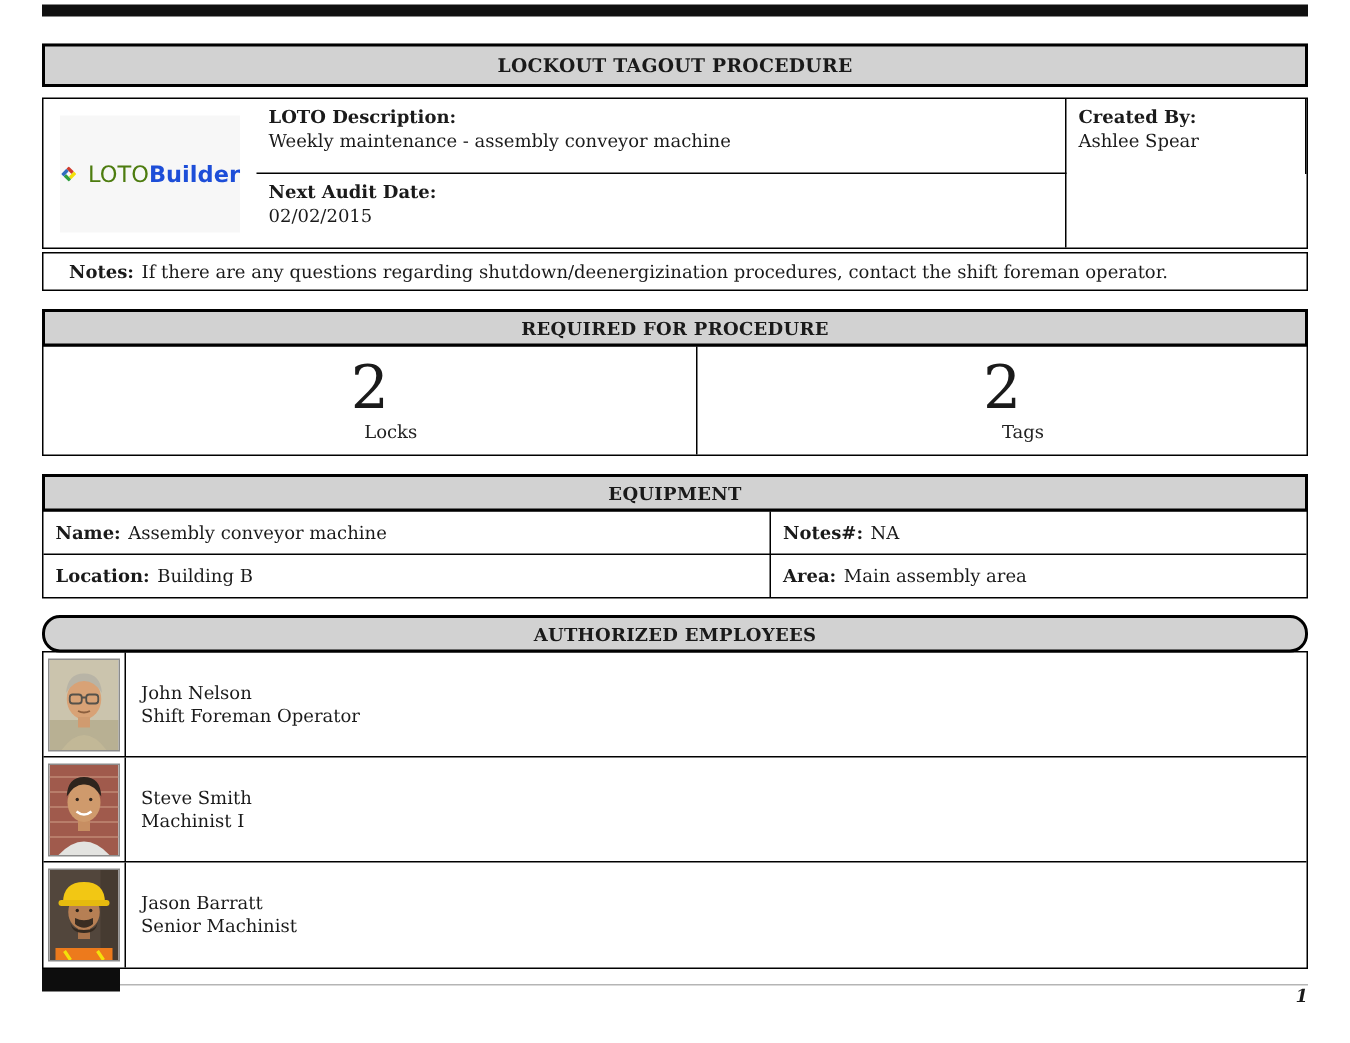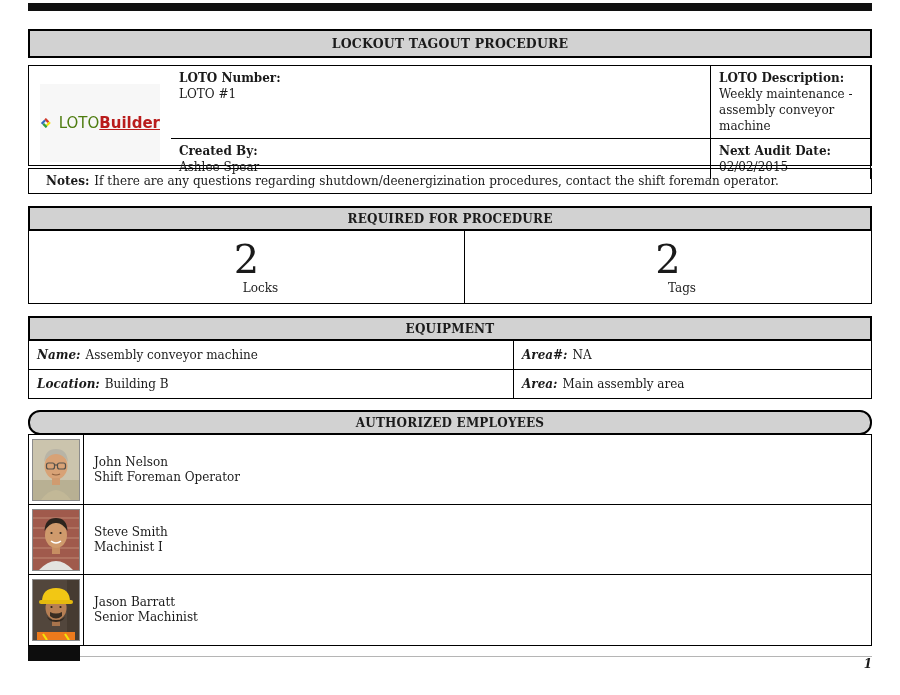--- a/index.html
+++ b/index.html
@@ -28,21 +28,21 @@
   .cell .lbl { font-weight:bold; }
   .br { border-right:1px solid #000; }
   .bb { border-bottom:1px solid #000; }
   .logo-cell { grid-row:1 / 3; display:flex; align-items:center; justify-content:center; }
   .logo-box {
     width:120px; height:78px; background:#f7f7f7;
     display:flex; align-items:center; justify-content:center; gap:7px;
   }
   .logo-text { font-family:"DejaVu Sans","Liberation Sans",sans-serif; font-size:15px; }
   .logo-text .lt1 { color:#4d7c0f; font-weight:400; }
-  .logo-text .lt2 { color:#b91c1c; font-weight:bold;text-decoration:underline; }
+  .logo-text .lt2 { color:#1d4ed8; font-weight:bold; }
 
   
   .notes {
     left:28px; top:168px; width:844px; height:26px;
     border:1.5px solid #000; display:flex; align-items:center; padding-left:17px;
   }
   .notes .lbl { font-weight:bold; margin-right:5px; }
 
   
   .req-header { left:28px; top:206px; width:844px; height:25px; font-size:12px; }
@@ -54,21 +54,21 @@
   .req-count { font-size:40px; line-height:40px; font-weight:400; }
   .req-label { font-size:12px; margin-top:2px; color:#222;margin-left:28px; }
 
   
   .eq-header { left:28px; top:316px; width:844px; height:25px; font-size:12px; }
   .eq-body {
     left:28px; top:340px; width:844px; height:59px; border:1.5px solid #000;
     display:grid; grid-template-columns:485px 1fr; grid-template-rows:1fr 1fr;
   }
   .eq-cell { display:flex; align-items:center; padding:0 8px; }
-  .eq-cell .lbl { font-weight:bold; margin-right:5px;font-style:italic; }
+  .eq-cell .lbl { font-weight:bold; margin-right:5px; }
 
   
   .emp-header { left:28px; top:410px; width:844px; height:25px; font-size:12px;border-radius:12px; }
   .emp-body {
     left:28px; top:434px; width:844px; height:212px; border:1.5px solid #000;
     display:grid; grid-template-rows:1fr 1fr 1fr;
   }
   .emp-row { display:grid; grid-template-columns:55px 1fr; }
   .emp-photo-cell { border-right:1px solid #000; display:flex; align-items:center; justify-content:center; }
   .emp-photo { width:46px; height:60px; outline:1px solid #8b8b8b; background:#fff; }
@@ -86,24 +86,20 @@
 
 <div class="page">
 
   <div class="abs top-banner"></div>
 
   <div class="abs graybar title-bar">
     <span>LOCKOUT TAGOUT PROCEDURE</span>
   </div>
 
   <div class="abs info-table">
-    <div class="cell br bb">
-      <div class="lbl">LOTO Number:</div>
-      <div>LOTO #1</div>
-    </div>
     <div class="cell br bb">
       <div class="lbl">LOTO Description:</div>
       <div>Weekly maintenance - assembly conveyor machine</div>
     </div>
     <div class="logo-cell">
       <div class="logo-box">
         <svg class="logo-diamond" width="36" height="36" viewBox="0 0 36 36">
           <g transform="rotate(45 18 18)">
             <rect x="7" y="7" width="15" height="7" rx="1.5" fill="#d03a2b"></rect>
             <rect x="22" y="7" width="7" height="15" rx="1.5" fill="#f3e10a"></rect>
@@ -147,21 +143,21 @@
 
   <div class="abs graybar eq-header">
     <span>EQUIPMENT</span>
   </div>
   <div class="abs eq-body">
     <div class="eq-cell br bb">
       <span class="lbl">Name:</span>
       <span>Assembly conveyor machine</span>
     </div>
     <div class="eq-cell bb">
-      <span class="lbl">Area#:</span>
+      <span class="lbl">Notes#:</span>
       <span>NA</span>
     </div>
     <div class="eq-cell br">
       <span class="lbl">Location:</span>
       <span>Building B</span>
     </div>
     <div class="eq-cell">
       <span class="lbl">Area:</span>
       <span>Main assembly area</span>
     </div>

